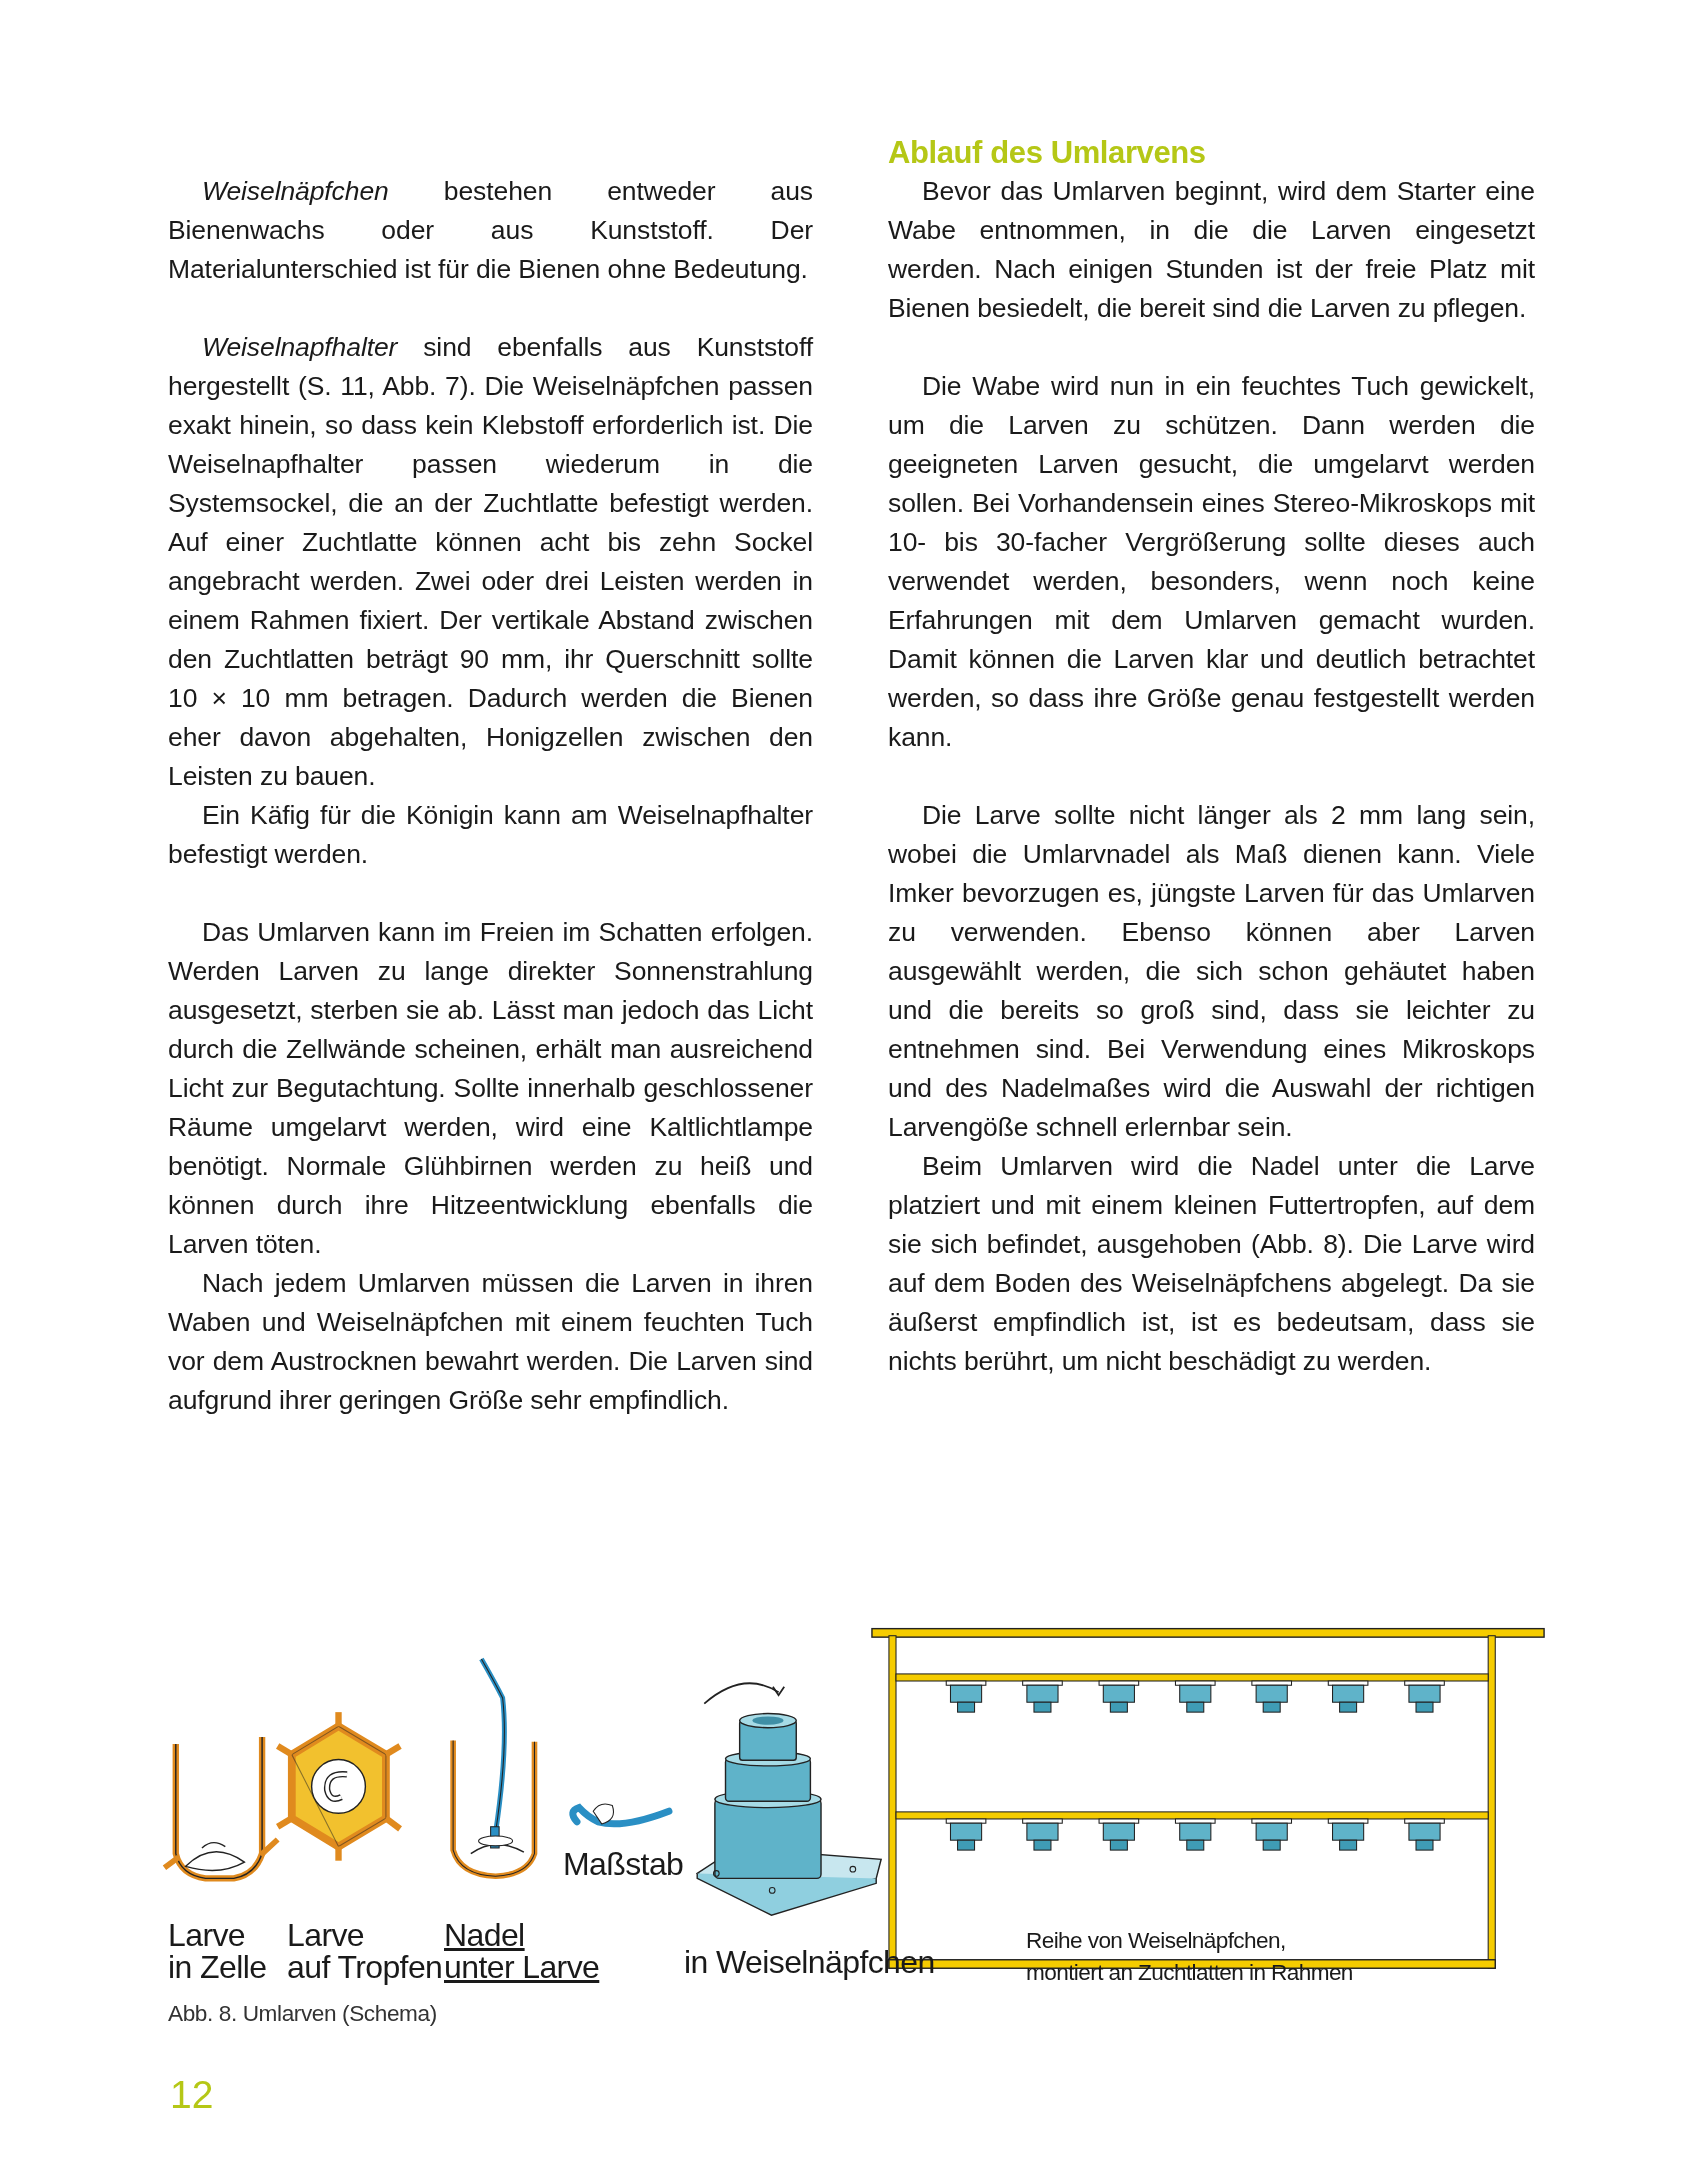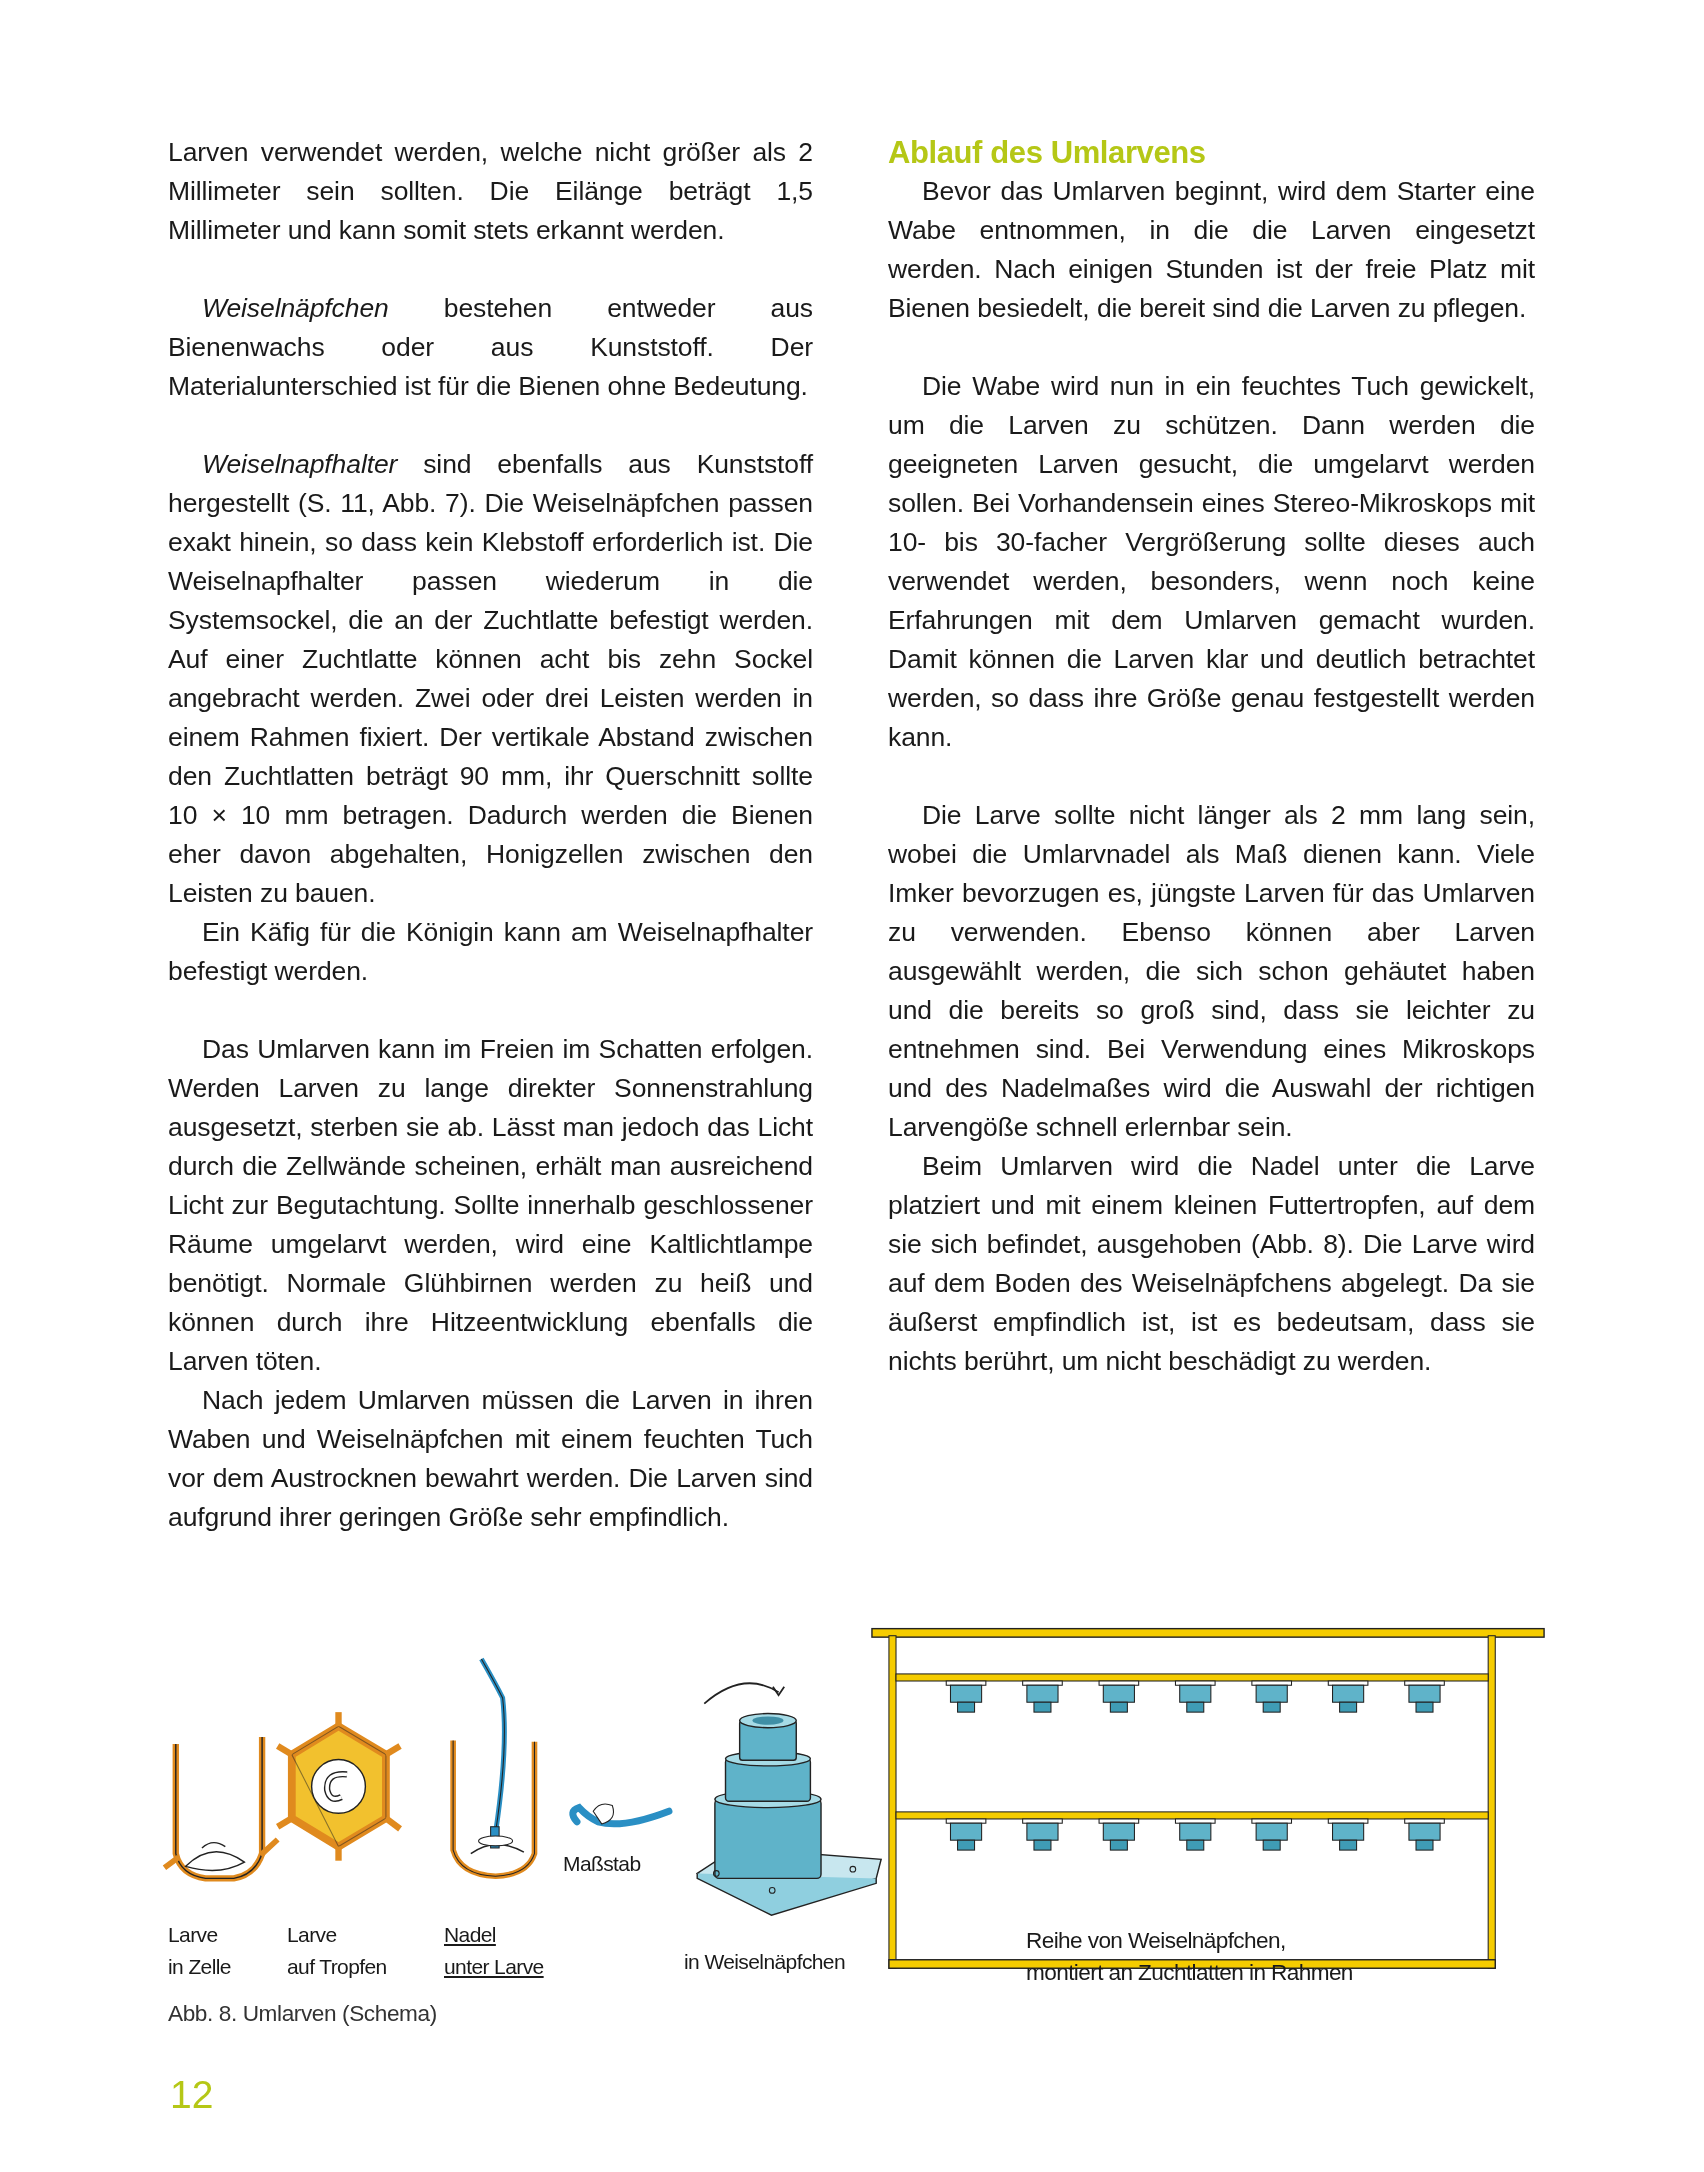--- a/index.html
+++ b/index.html
@@ -8,29 +8,28 @@
   .col { position: absolute; top: 133px; width: 645px; font-size: 26.5px; line-height: 39px;
          text-align: justify; hyphens: manual; letter-spacing: -0.1px; }
   .col-left { left: 168px; }
   .col-right { left: 888px; width: 647px; }
   .col p { margin: 0; }
   .col p.indent { text-indent: 34px; }
   .col p.gap { margin-top: 39px; }
   .col em { font-style: italic; }
   .heading { color: #b5c716; font-weight: bold; font-size: 31px; line-height: 39px; letter-spacing: -0.4px; }
   .fig { position: absolute; left: 0; top: 0; width: 1705px; height: 2172px; pointer-events: none; }
-  .fig-label { position: absolute; font-size: 21px; line-height: 32px; color: #1a1a1a; letter-spacing: -0.6px; font-family: "Liberation Sans", sans-serif; }
+  .fig-label { position: absolute; font-size: 32px; line-height: 32px; color: #1a1a1a; letter-spacing: -0.6px; font-family: "Liberation Sans", sans-serif; }
   .caption { position: absolute; left: 168px; top: 2001px; font-size: 22.6px; color: #333; letter-spacing: -0.4px; }
   .page-num { position: absolute; left: 170px; top: 2073px; font-size: 39px; color: #b5c716; }
 </style>
 </head>
 <body>
 
 <div class="col col-left">
-  <p>Larven verwendet werden, welche nicht größer als 2 Millimeter sein sollten. Die Eilänge beträgt 1,5 Millimeter und kann somit stets erkannt werden.</p>
   <p class="indent gap"><em>Weiselnäpfchen</em><span> bestehen entweder aus Bienenwachs oder aus Kunststoff. Der Materialunterschied ist für die Bienen ohne Bedeutung.</span></p>
   <p class="indent gap"><em>Weiselnapfhalter</em><span> sind ebenfalls aus Kunststoff hergestellt (S. 11, Abb. 7). Die Weiselnäpfchen passen exakt hinein, so dass kein Klebstoff erforderlich ist. Die Weiselnapfhalter passen wiederum in die Systemsockel, die an der Zuchtlatte befestigt werden. Auf einer Zuchtlatte können acht bis zehn Sockel angebracht werden. Zwei oder drei Leisten werden in einem Rahmen fixiert. Der vertikale Abstand zwischen den Zuchtlatten beträgt 90 mm, ihr Querschnitt sollte 10 × 10 mm betragen. Dadurch werden die Bienen eher davon abgehalten, Honigzellen zwischen den Leisten zu bauen.</span></p>
   <p class="indent">Ein Käfig für die Königin kann am Weiselnapfhalter befestigt werden.</p>
   <p class="indent gap">Das Umlarven kann im Freien im Schatten erfolgen. Werden Larven zu lange direkter Sonnenstrahlung ausgesetzt, sterben sie ab. Lässt man jedoch das Licht durch die Zellwände scheinen, erhält man ausreichend Licht zur Begutachtung. Sollte innerhalb geschlossener Räume umgelarvt werden, wird eine Kaltlichtlampe benötigt. Normale Glühbirnen werden zu heiß und können durch ihre Hitzeentwicklung ebenfalls die Larven töten.</p>
   <p class="indent">Nach jedem Umlarven müssen die Larven in ihren Waben und Weiselnäpfchen mit einem feuchten Tuch vor dem Austrocknen bewahrt werden. Die Larven sind aufgrund ihrer geringen Größe sehr empfindlich.</p>
 </div>
 
 <div class="col col-right">
   <div class="heading">Ablauf des Umlarvens</div>
   <p class="indent">Bevor das Umlarven beginnt, wird dem Starter eine Wabe entnommen, in die die Larven eingesetzt werden. Nach einigen Stunden ist der freie Platz mit Bienen besiedelt, die bereit sind die Larven zu pflegen.</p>

